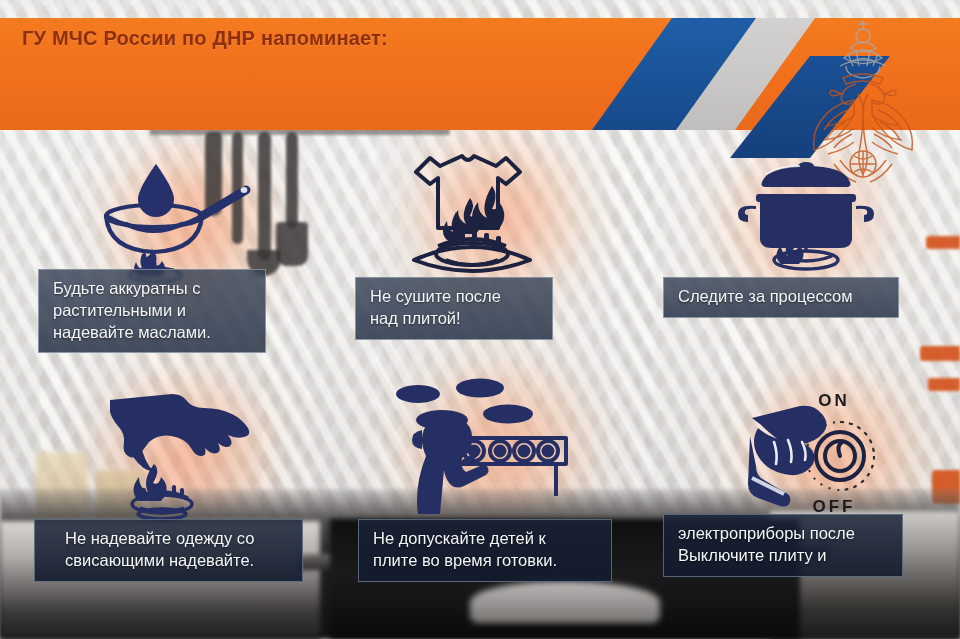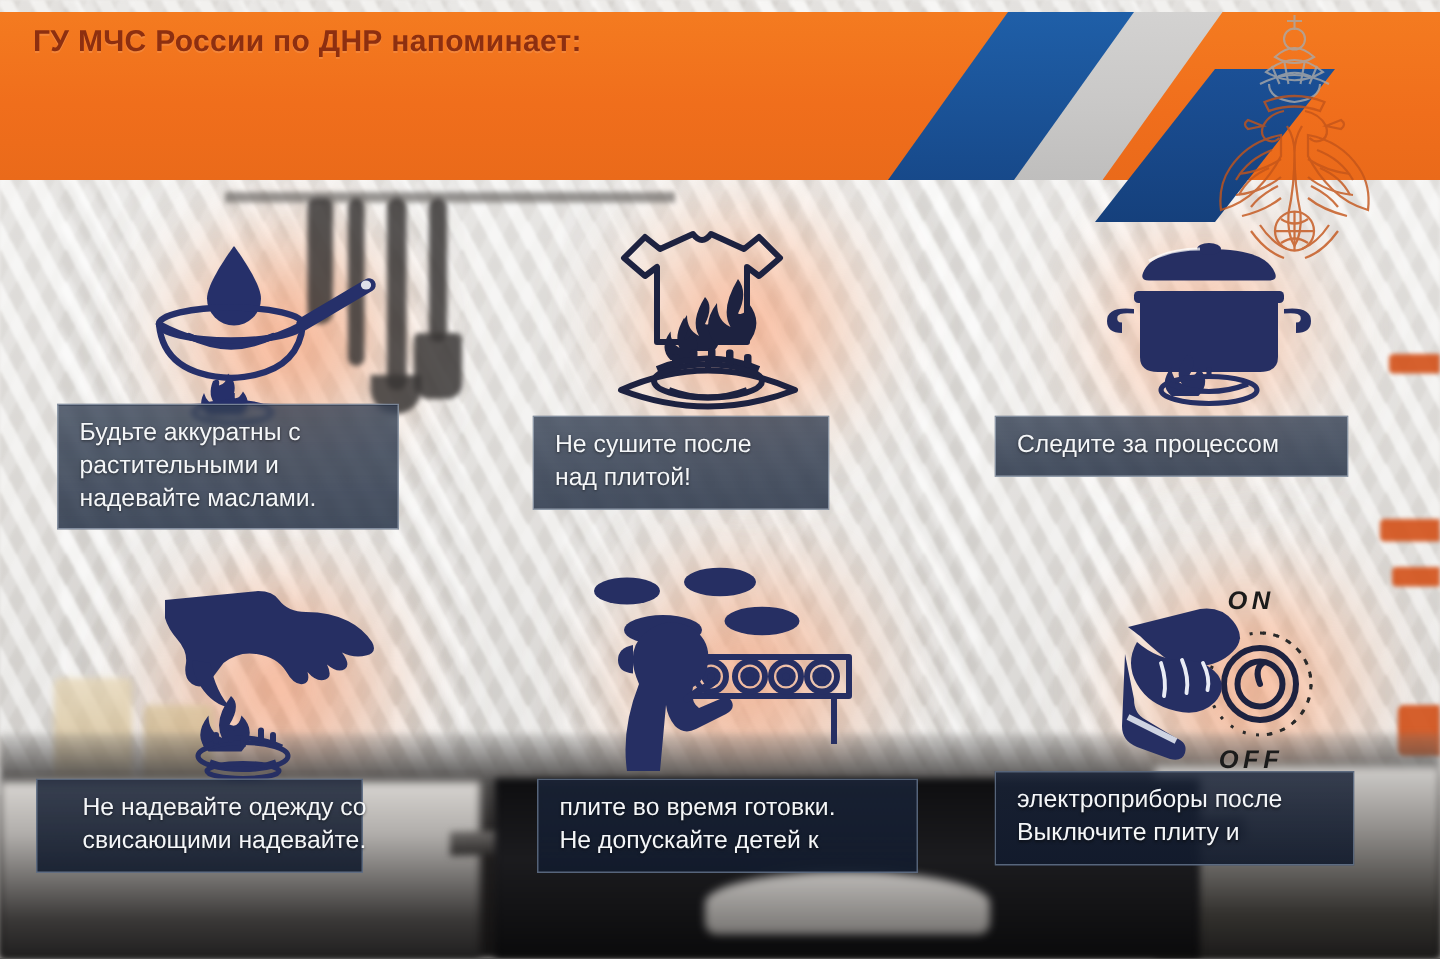--- a/index.html
+++ b/index.html
@@ -83,21 +83,21 @@
   }
 
   
   .handle{
     position:absolute;right:0;background:#d4541d;filter:blur(1.4px);
     border-radius:3px 0 0 3px;opacity:.92;
   }
   .jar{position:absolute;filter:blur(2.2px);border-radius:4px;}
 
   
-  .header{position:absolute;left:0;top:8px;width:960px;height:112px;border-radius:26px;}
+  .header{position:absolute;left:0;top:18px;width:960px;height:112px;border-radius:26px;}
   .hdr-gray{
     position:absolute;inset:0;
     background:linear-gradient(180deg,#d3d2d1 0%,#c9c8c7 55%,#bfbebd 100%);
   }
   .hdr-orange{
     position:absolute;left:0;top:0;width:720px;height:112px;
     background:linear-gradient(180deg,#f47b20 0%,#f06e1c 55%,#ea6a1a 100%);
     clip-path:polygon(0 0, 720px 0, 640px 112px, 0 112px);
   }
   .hdr-orange-right{
@@ -130,21 +130,21 @@
   }
 
   
   .emblem{
     position:absolute;right:22px;top:-4px;width:150px;height:175px;
     opacity:.95;pointer-events:none;
   }
   .emblem svg{width:100%;height:100%;display:block;}
 
   
-  .pict{position:absolute;pointer-events:none;font-style:italic;}
+  .pict{position:absolute;pointer-events:none;}
   .pict svg{width:100%;height:100%;display:block;}
 
   
   .cap{
     position:absolute;
     background:linear-gradient(180deg,rgba(52,64,84,.80) 0%,rgba(40,52,72,.86) 100%);
     border:1px solid rgba(185,198,214,.55);
     color:#f4f6f8;
     font-size:16.5px;line-height:1.32;
     padding:8px 12px 9px 14px;
@@ -446,28 +446,28 @@
 
   <div class="cap" style="left:355px;top:277px;width:198px;">
     <span>Не сушите после</span>
     <span>над плитой!</span>
   </div>
 
   <div class="cap" style="left:663px;top:277px;width:236px;">
     <span>Следите за процессом</span>
   </div>
 
-  <div class="cap dark" style="left:24px;top:519px;width:218px;padding-left:30px;">
+  <div class="cap dark" style="left:34px;top:519px;width:269px;padding-left:30px;">
     <span>Не надевайте одежду со</span>
     <span>свисающими надевайте.</span>
   </div>
 
   <div class="cap dark" style="left:358px;top:519px;width:254px;">
+    <span>Не допускайте детей к</span>
     <span>плите во время готовки.</span>
-    <span>Не допускайте детей к</span>
   </div>
 
   <div class="cap dark" style="left:663px;top:514px;width:240px;">
     <span>электроприборы после</span>
     <span>Выключите плиту и</span>
   </div>
 
 </div>
 
 </body></html>

